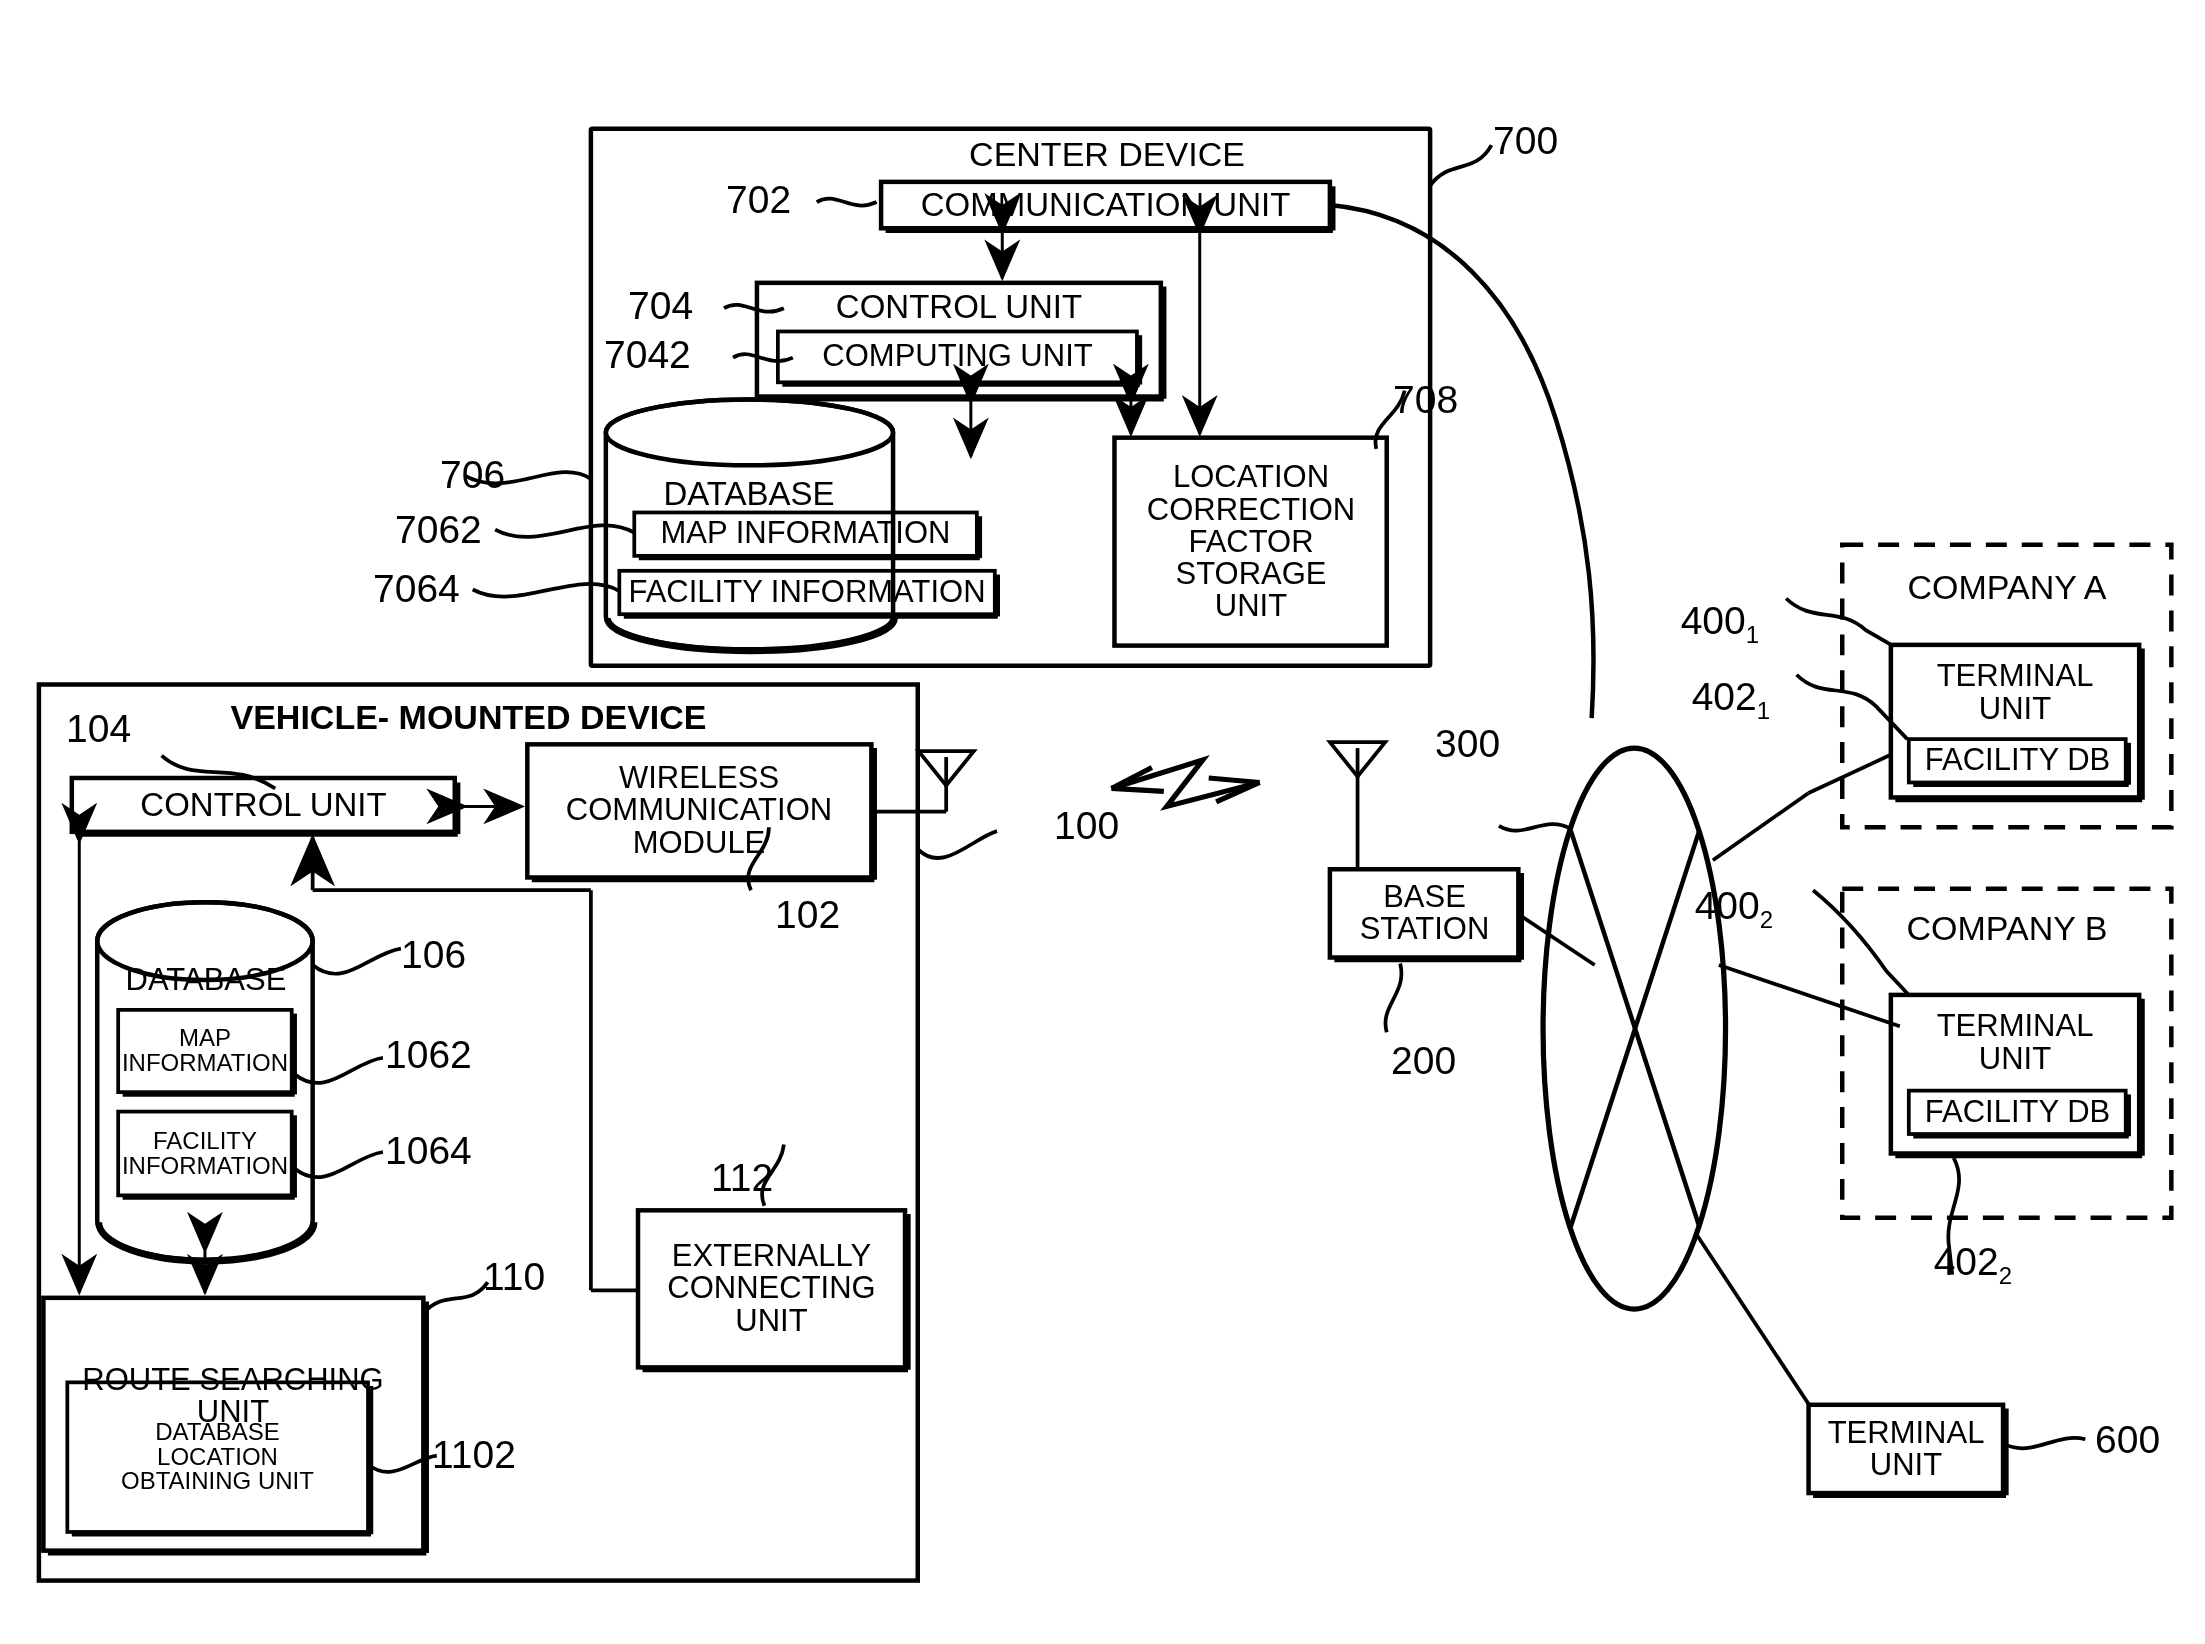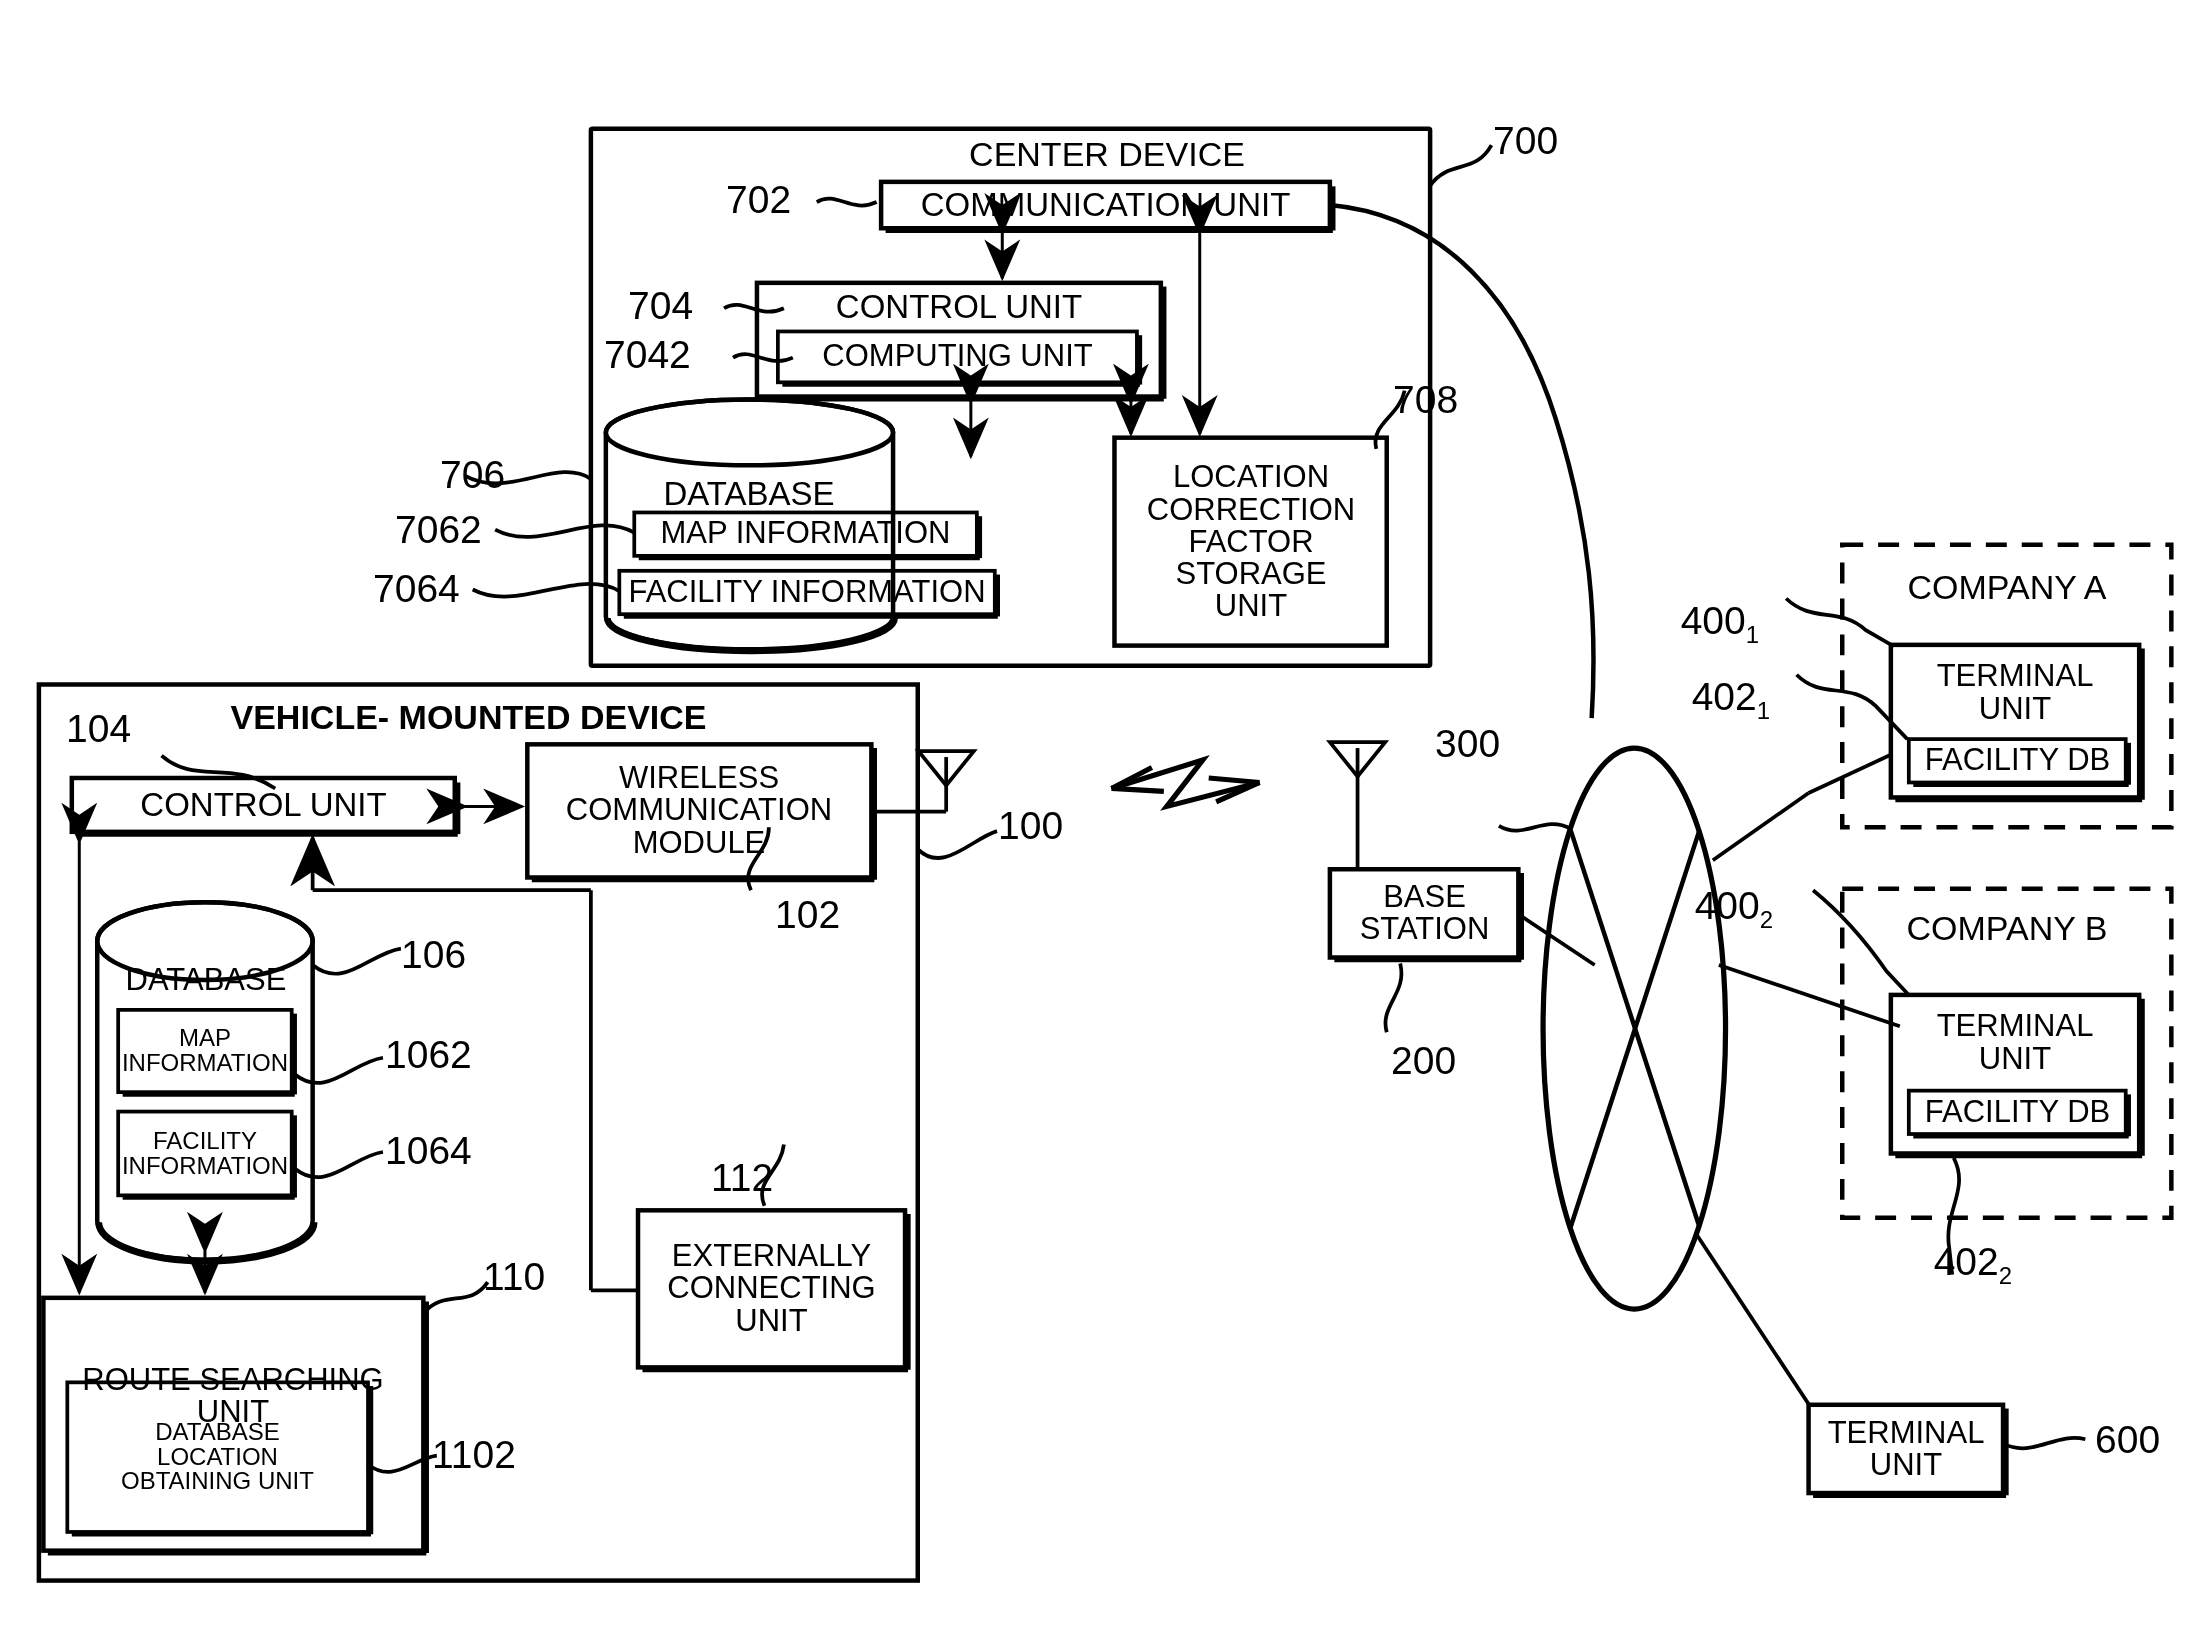--- a/index.html
+++ b/index.html
@@ -227,21 +227,21 @@
 <div class="lbl ref" style="left:373px;top:569px;">7064</div>
 
 <div class="boxtext bt42" style="left:1115px;top:438px;width:272px;height:208px;">LOCATION
 CORRECTION
 FACTOR
 STORAGE
 UNIT</div>
 <div class="lbl ref" style="left:1393px;top:380px;">708</div>
 
 <div class="boxtext ttl" style="left:184px;top:699px;width:569px;height:37px;font-weight:bold;">VEHICLE- MOUNTED DEVICE</div>
-<div class="lbl ref" style="left:998px;top:806px;">100</div>
+<div class="lbl ref" style="left:1054px;top:806px;">100</div>
 
 <div class="boxtext bt44" style="left:72px;top:778px;width:383px;height:54px;">CONTROL UNIT</div>
 <div class="lbl ref" style="left:66px;top:709px;">104</div>
 
 <div class="boxtext bt42" style="left:527px;top:744px;width:344px;height:133px;text-align:center;">WIRELESS
 COMMUNICATION
 MODULE</div>
 <div class="lbl ref" style="left:775px;top:895px;">102</div>
 
 <div class="boxtext bt42" style="left:102px;top:963px;width:208px;height:34px;">DATABASE</div>

